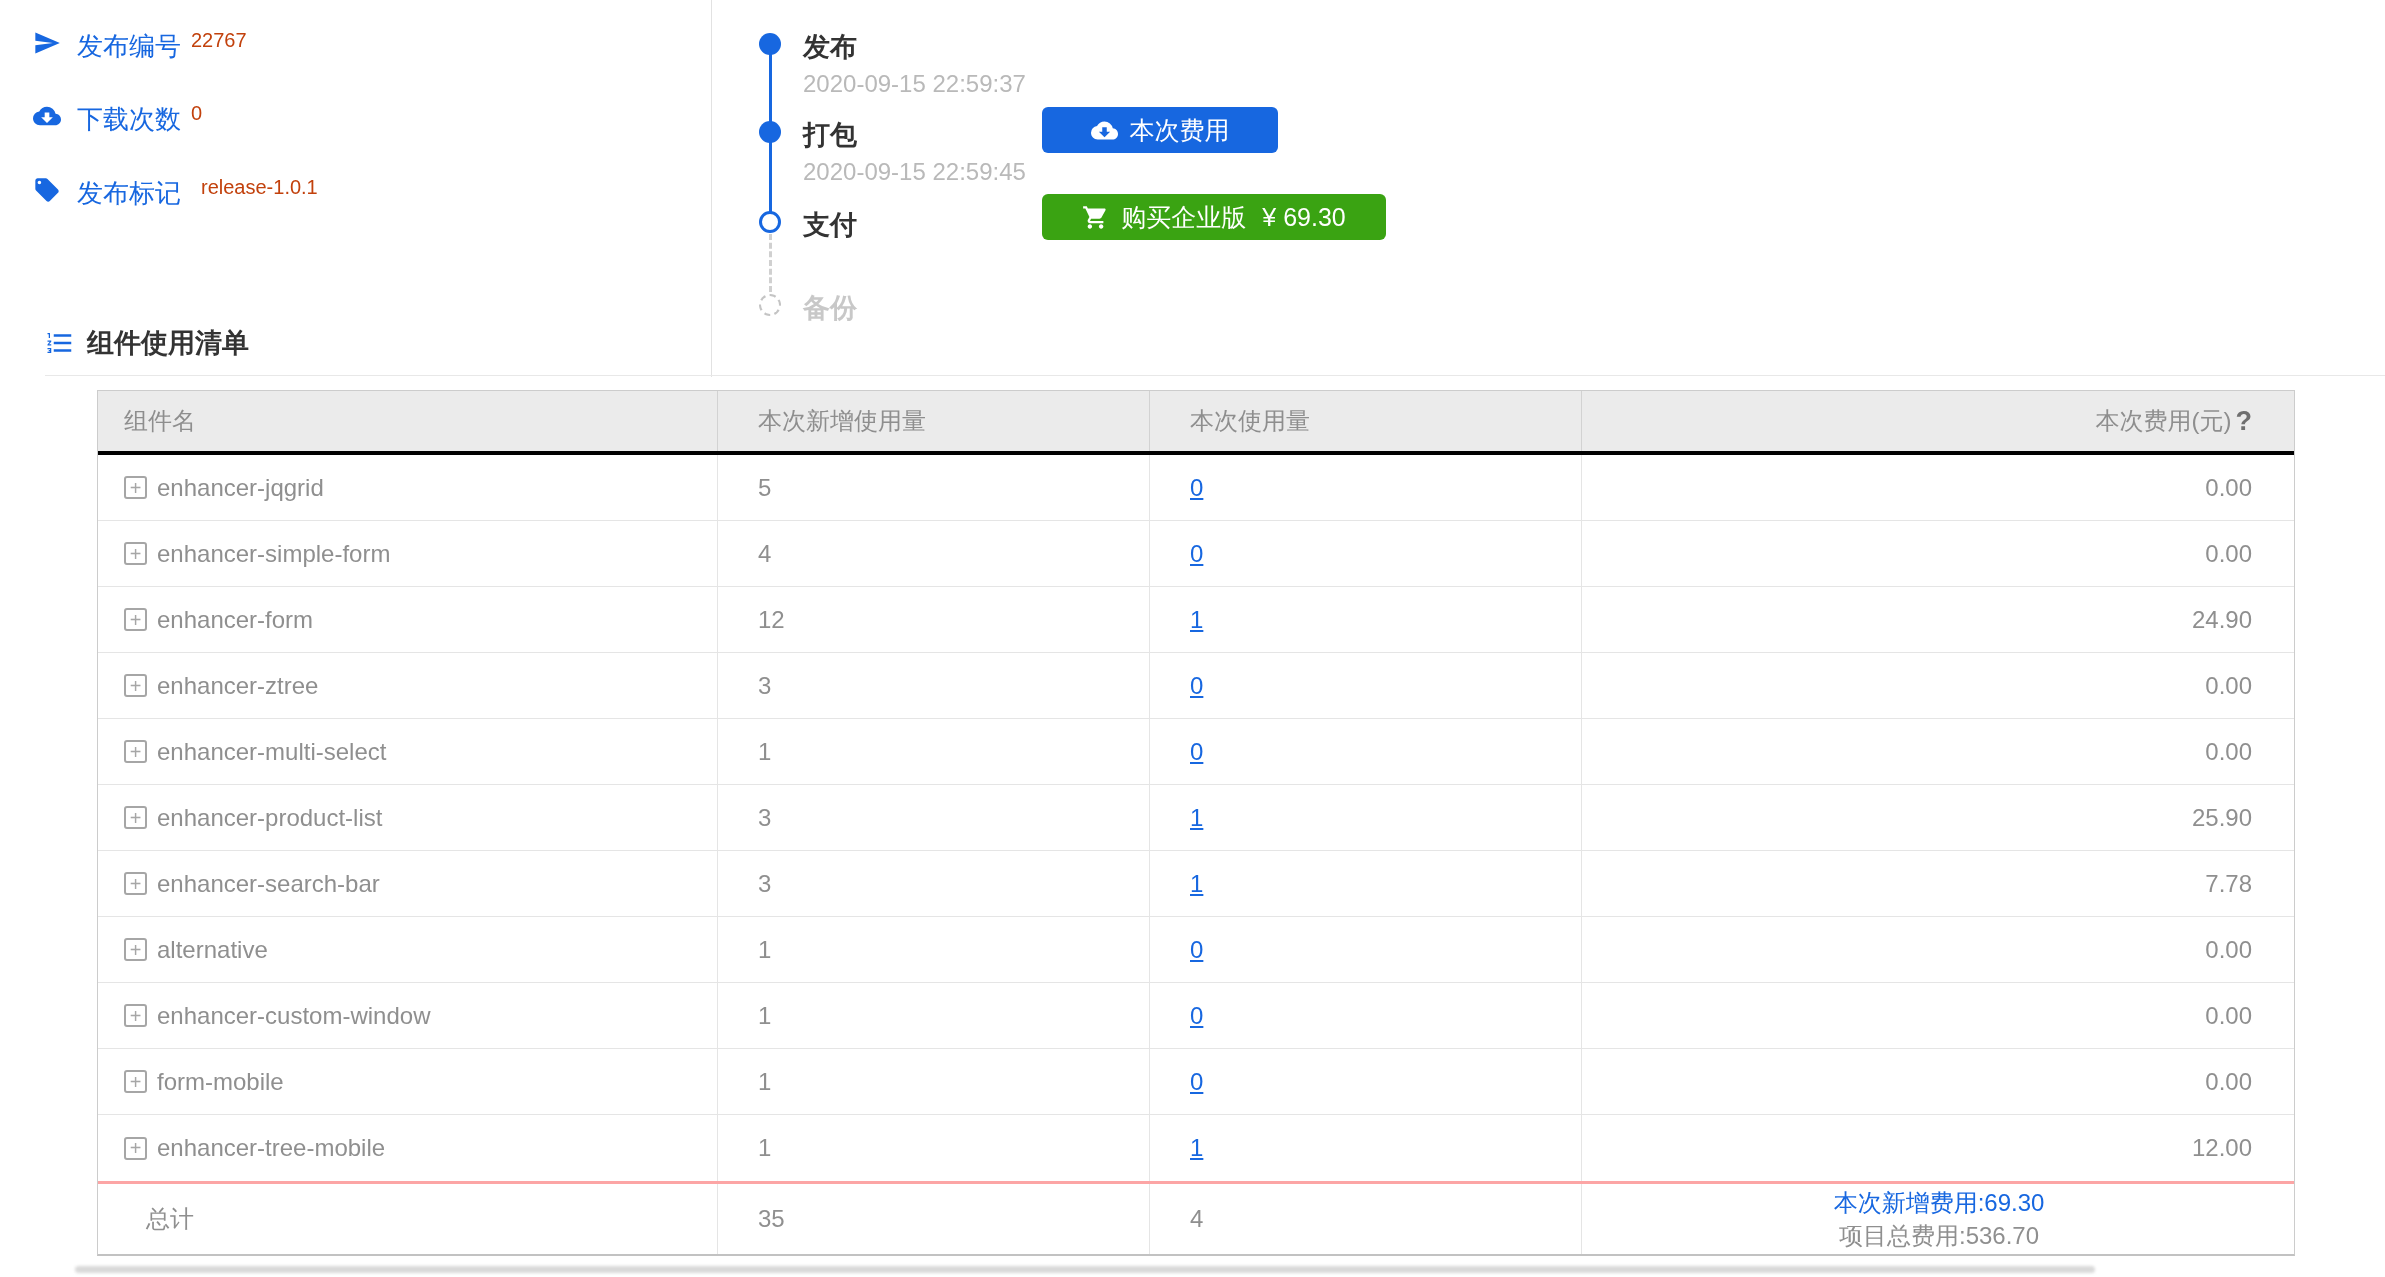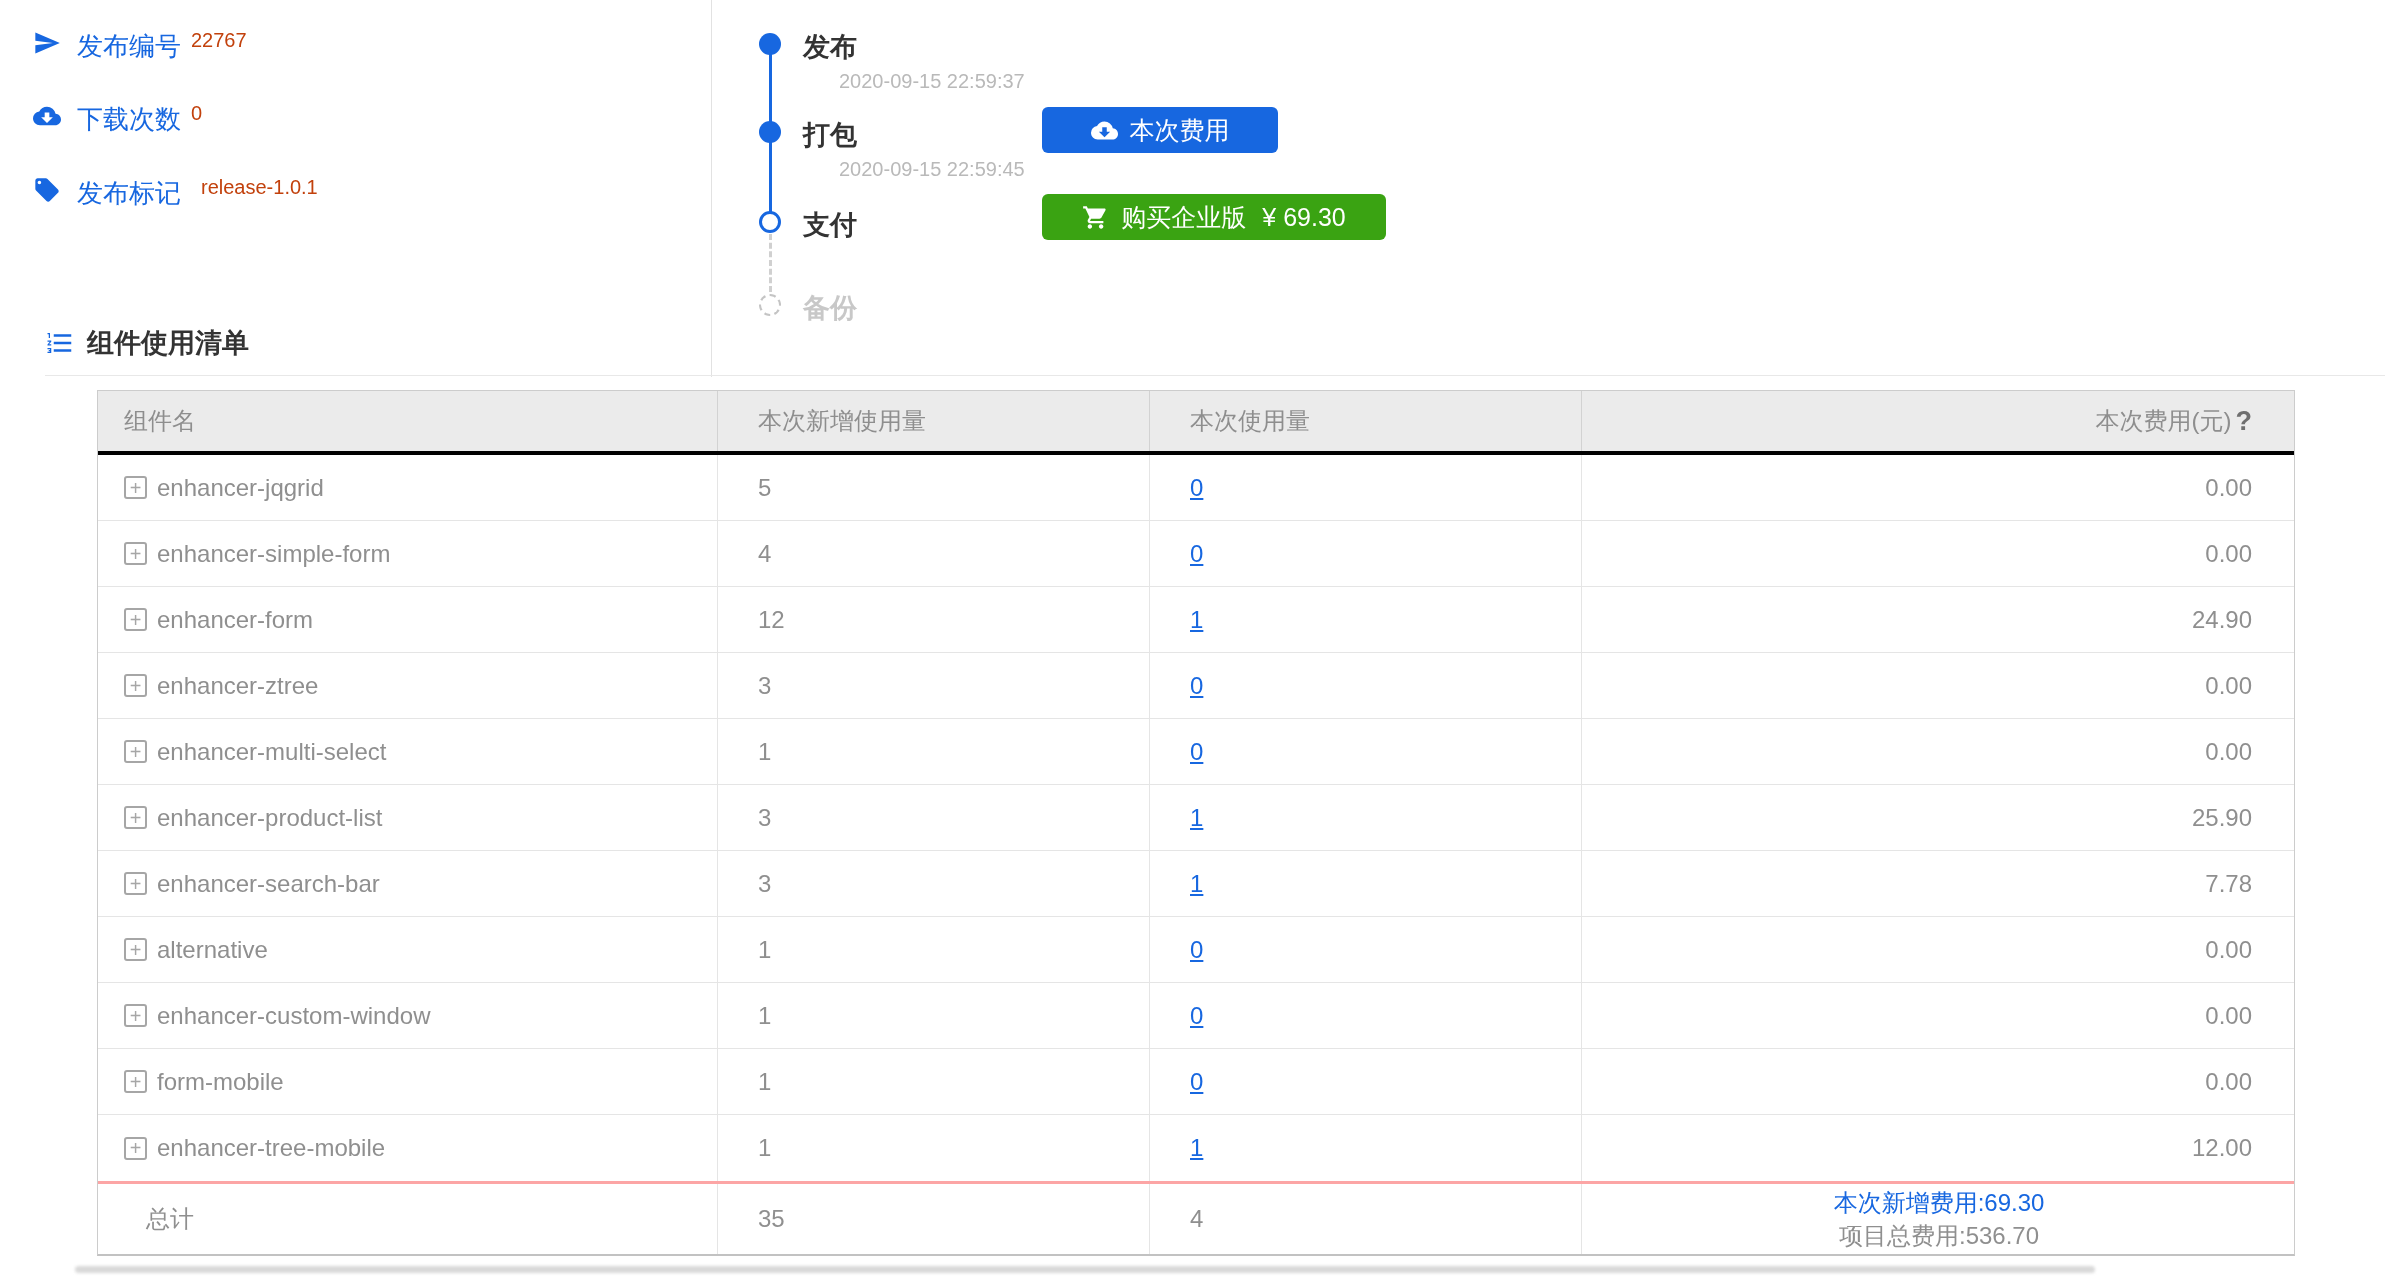--- a/index.html
+++ b/index.html
@@ -21,21 +21,21 @@
 
   
   .tl-dot { position:absolute; width:22px; height:22px; border-radius:50%; }
   .tl-dot.filled { background:#1767e0; }
   .tl-dot.open { background:#fff; border:3px solid #1767e0; }
   .tl-dot.pending { background:#fff; border:2px dashed #c4c4c4; width:22px; height:22px; }
   .tl-line-solid { position:absolute; left:769px; top:44px; width:3px; height:178px; background:#1767e0; }
   .tl-line-dashed { position:absolute; left:769px; top:234px; width:0; height:58px; border-left:3px dashed #d0d0d0; }
   .tl-step { position:absolute; left:803px; font-size:27px; font-weight:600; color:#333333; }
   .tl-step.pending { color:#c8c8c8; }
-  .tl-time { position:absolute; left:803px; font-size:20px; color:#b9b9b9;margin-left:36px; }
+  .tl-time { position:absolute; left:803px; font-size:24px; color:#b9b9b9; }
 
   
   .btn { position:absolute; display:flex; align-items:center; justify-content:center;
     height:46px; border:none; border-radius:6px; color:#ffffff; font-size:25px;
     font-family:inherit; cursor:pointer; }
   .btn svg { width:27px; height:27px; fill:#ffffff; margin-right:12px; }
   .btn-blue { left:1042px; top:107px; width:236px; background:#1767e0; }
   .btn-green { left:1042px; top:194px; width:344px; background:#3aa312; }
   .btn-price { margin-left:16px; }
 

